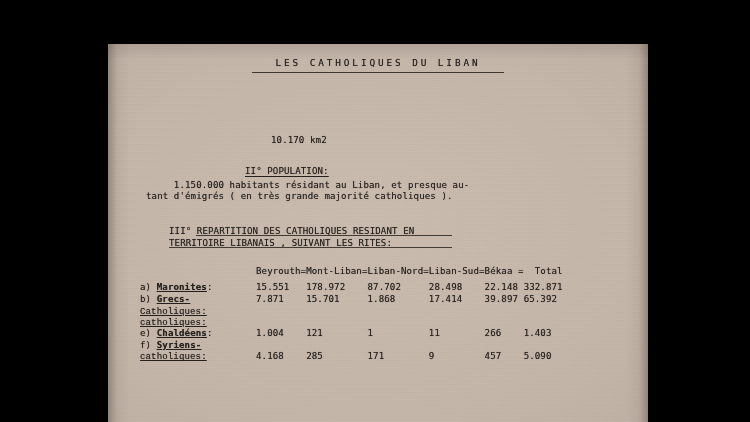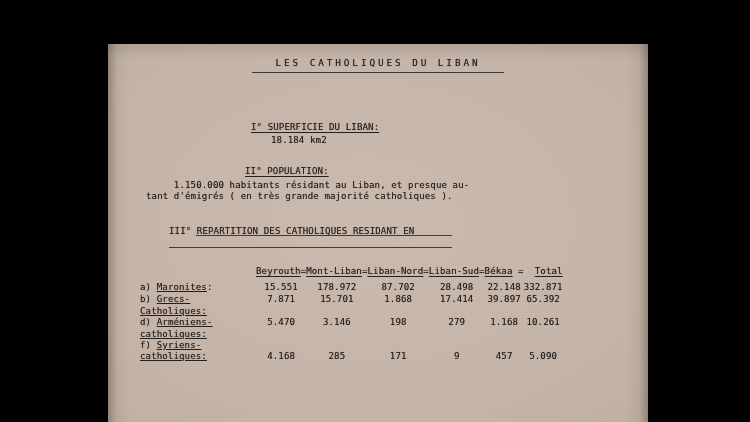--- a/index.html
+++ b/index.html
@@ -123,48 +123,49 @@
     font-weight: normal;
     vertical-align: top;
     text-shadow: 0 0 0.7px rgba(36,32,29,0.55);
   }
   table.sheet thead th {
     padding-bottom: 5px;
     white-space: pre;
   }
   th.col-head { text-align: right; }
   th.col-head span.hd {
-    text-decoration: underline;
     text-underline-offset: 1.5px;
   }
   th.spacer-head { width: 116px; }
   td.rowlabel {
     white-space: pre;
     padding-right: 2px;
     height: 11.6px;
   }
   td.rowlabel .letter { }
   td.rowlabel .name {
     text-decoration: underline;
     text-underline-offset: 1.4px;
+    font-weight: bold;
   }
   td.num {
-    text-align: center;
+    text-align: left;
     padding-left: 14px;
     white-space: pre;
     height: 11.6px;
   }
   tr.cont td { height: 11.2px; }
   td.contlabel {
     padding-left: 19px;
     white-space: pre;
   }
   td.contlabel .name {
     text-decoration: underline;
     text-underline-offset: 1.4px;
+    font-family: Liberation Mono, monospace;
   }
 
   
   #grand-rule {
     position: absolute;
     left: 421px;
     top: 392px;
     width: 96px;
     height: 1.4px;
     background: #2a2622;
@@ -179,29 +180,29 @@
 </head>
 <body>
 
 <div id="screenshot">
 
   <div id="paper">
 
     <div class="ink" id="doc-title">LES CATHOLIQUES DU LIBAN</div>
     <div id="title-rule"></div>
 
-    <div class="ink u" id="sec1-heading">I° SUPERFICIE DU LIBAN:</div>
-    <div class="ink" id="sec1-value">18.184 km2</div>
+    <div class="ink" id="sec1-value">10.170 km2</div>
 
     <div class="ink u" id="sec2-heading">II° POPULATION:</div>
     <div class="ink" id="sec2-line1">     1.150.000 habitants résidant au Liban, et presque au-</div>
     <div class="ink" id="sec3-heading-1">III° REPARTITION DES CATHOLIQUES RESIDANT EN</div>
 
     <div class="ink" id="sec2-line2">tant d'émigrés ( en très grande majorité catholiques ).</div>
     <div id="sec3-underline-1"></div>
+    <div class="ink" id="sec3-heading-2">TERRITOIRE LIBANAIS , SUIVANT LES RITES:</div>
     <div id="sec3-underline-2"></div>
 
     <div id="table-wrap">
       <table class="sheet">
         <thead>
           <tr>
             <th class="spacer-head"></th>
             <th class="col-head"><span class="hd">Beyrouth</span><span>=</span></th>
             <th class="col-head"><span class="hd">Mont-Liban</span><span>=</span></th>
             <th class="col-head"><span class="hd">Liban-Nord</span><span>=</span></th>
@@ -230,34 +231,34 @@
             <td class="num">17.414</td>
             <td class="num">39.897</td>
             <td class="num">65.392</td>
           </tr>
           <tr class="cont">
             <td class="contlabel"><span class="name">Catholiques:</span></td>
             <td colspan="6"></td>
           </tr>
 
 
-          <tr>
-            <td class="rowlabel"><span class="letter">d)</span> <span class="name">Arméniens-</span><span></span></td>
-            <td class="num">5.470</td>
-            <td class="num">3.146</td>
-            <td class="num">198</td>
-            <td class="num">279</td>
-            <td class="num">1.168</td>
-            <td class="num">10.261</td>
-          </tr>
           <tr class="cont">
             <td class="contlabel"><span class="name">catholiques:</span></td>
             <td colspan="6"></td>
           </tr>
 
+          <tr>
+            <td class="rowlabel"><span class="letter">e)</span> <span class="name">Chaldéens</span><span>:</span></td>
+            <td class="num">1.004</td>
+            <td class="num">121</td>
+            <td class="num">1</td>
+            <td class="num">11</td>
+            <td class="num">266</td>
+            <td class="num">1.403</td>
+          </tr>
 
           <tr class="cont">
             <td class="rowlabel"><span class="letter">f)</span> <span class="name">Syriens-</span></td>
             <td colspan="6"></td>
           </tr>
           <tr>
             <td class="contlabel"><span class="name">catholiques:</span></td>
             <td class="num">4.168</td>
             <td class="num">285</td>
             <td class="num">171</td>

